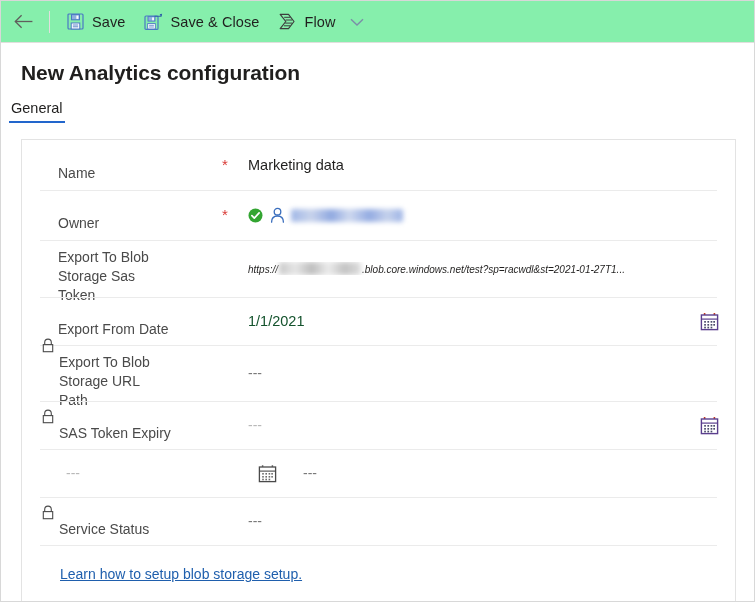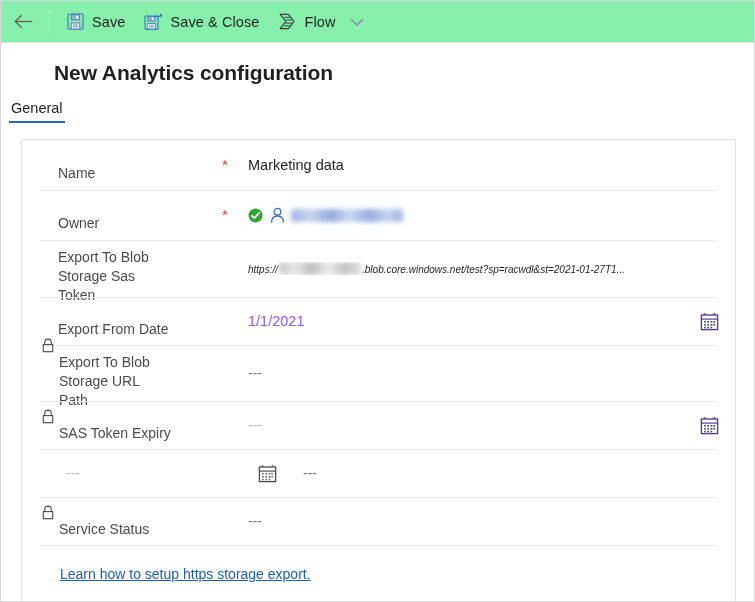--- a/index.html
+++ b/index.html
@@ -77,21 +77,20 @@
     justify-content: center;
     width: 24px;
     height: 30px;
     cursor: pointer;
     color: #605e5c;
   }
 
   
   .title-area {
     padding: 17px 0 0 20px;
-    margin-left: 33px;
   }
   .page-title {
     font-size: 21px;
     font-weight: bold;
     color: #201f1e;
     letter-spacing: -.1px;
     line-height: 26px;
   }
 
   
@@ -193,21 +192,21 @@
     align-items: center;
     font-size: 14px;
     color: #201f1e;
     min-width: 0;
   }
   .value-strong {
     font-weight: normal;
     color: #201f1e;
     font-size: 14.5px;
   }
-  .value-plain { color: #8b5cf6; font-size: 14.5px; }
+  .value-plain { color: #14532d; font-size: 14.5px; }
   .value-dim { color: #7a7a7a; font-size: 14px; }
   .value-dimmer { color: #b9b9b9; font-size: 14px; }
 
   .blur-chip {
     display: inline-block;
     height: 13px;
     border-radius: 2px;
     background: linear-gradient(90deg,#9fb6e6 0%, #c9d4ec 18%, #8fa8e0 36%, #cfd9ef 52%, #93abe2 70%, #c6d2ec 86%, #9db4e6 100%);
     filter: blur(2.4px);
     vertical-align: middle;
@@ -535,17 +534,17 @@
         </span>
         <span class="label-text">Service Status</span>
       </div>
       <div class="req-cell"></div>
       <div class="value-cell">
         <span class="value-dim">---</span>
       </div>
     </div>
 
     <div class="link-row">
-      <span class="doc-link">Learn how to setup https storage export.</span>
+      <span class="doc-link">Learn how to setup blob storage setup.</span>
     </div>
 
   </div>
 </div>
 
 </body></html>

